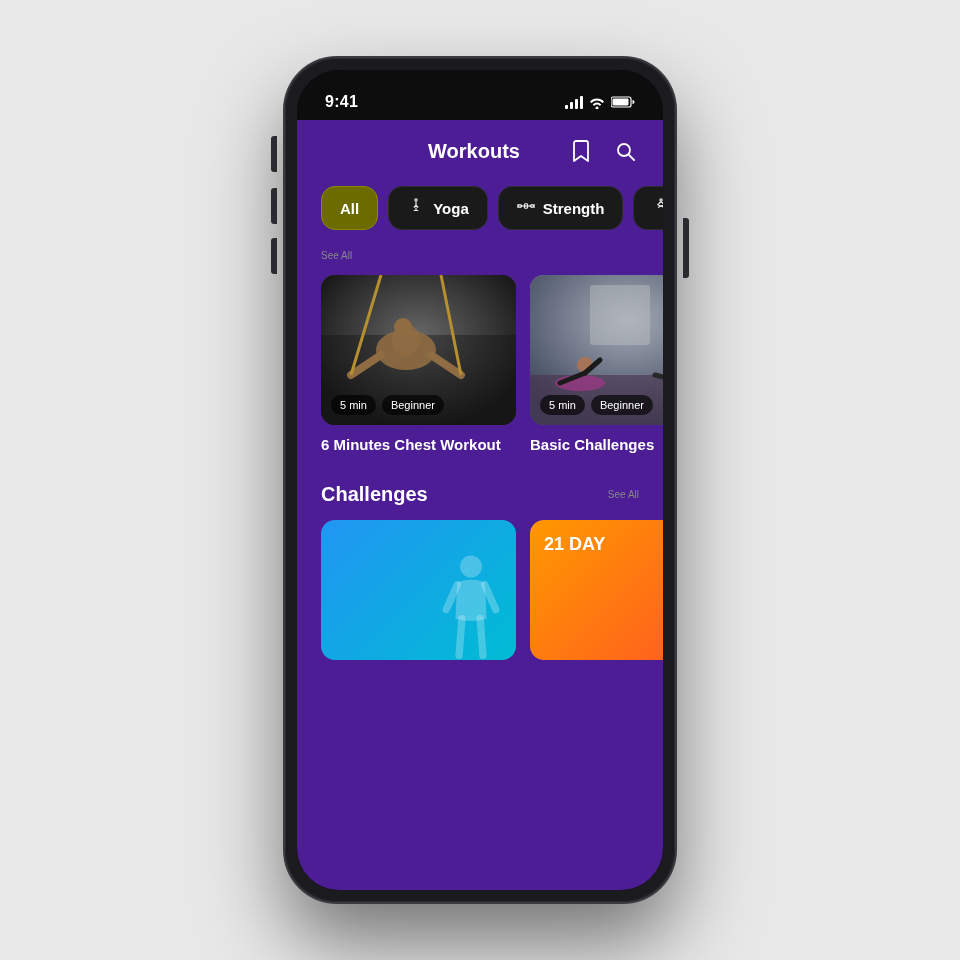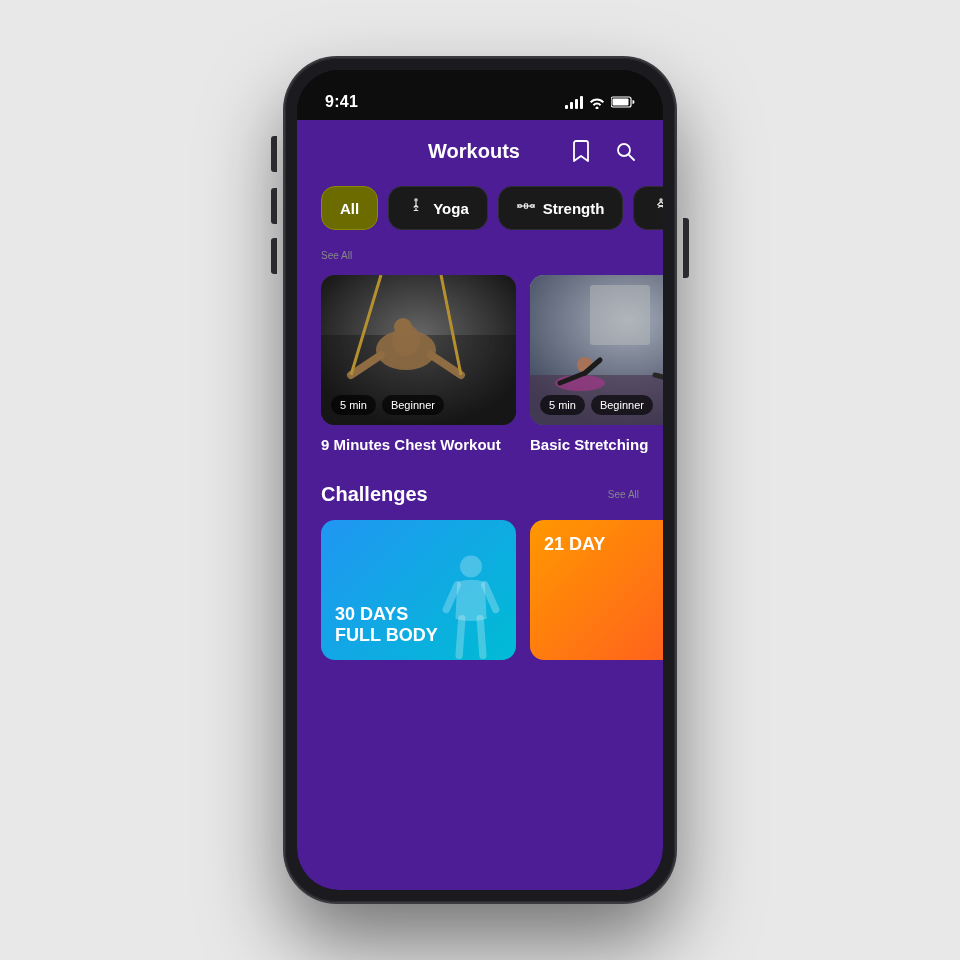--- a/index.html
+++ b/index.html
@@ -439,21 +439,21 @@
                 <line x1="30" y1="100" x2="60" y2="0" stroke="#f0c040" stroke-width="3"></line>
                 <line x1="140" y1="100" x2="120" y2="0" stroke="#f0c040" stroke-width="3"></line>
                 <rect x="0" y="0" width="195" height="150" fill="rgba(0,0,0,0.25)"></rect>
               </svg>
               <div class="card-badges">
                 <span class="badge">5 min</span>
                 <span class="badge">Beginner</span>
               </div>
             </div>
           </div>
-          <div class="card-title">9 Minutes Chest Workout</div>
+          <div class="card-title">6 Minutes Chest Workout</div>
         </div>
 
         <div class="workout-card">
           <div class="card-image-wrap">
             <div style="width:100%;height:100%;position:relative;overflow:hidden;">
               <div style="width:100%;height:100%;background:linear-gradient(160deg,#b0b8cc 0%,#7a8599 50%,#3a4055 100%);"></div>
 
               <svg style="position:absolute;top:0;left:0;width:100%;height:100%;" viewBox="0 0 195 150" preserveAspectRatio="xMidYMid slice">
                 <defs>
                   <radialGradient id="yogaBG" cx="50%" cy="30%" r="70%">
@@ -479,45 +479,41 @@
 
                 <ellipse cx="145" cy="82" rx="9" ry="5" fill="#d4a060" opacity="0.8"></ellipse>
                 <rect x="0" y="0" width="195" height="150" fill="rgba(0,0,0,0.2)"></rect>
               </svg>
               <div class="card-badges">
                 <span class="badge">5 min</span>
                 <span class="badge">Beginner</span>
               </div>
             </div>
           </div>
-          <div class="card-title">Basic Stretching</div>
+          <div class="card-title">Basic Challenges</div>
         </div>
 
       </div>
 
       <div class="section-header">
         <h2 class="section-title">Challenges</h2>
         <button class="see-all-btn">See All</button>
       </div>
 
       <div class="challenges-cards">
 
         <div class="challenge-card challenge-blue">
           <svg class="person-silhouette" viewBox="0 0 70 120" fill="none">
             <circle cx="35" cy="18" r="12" fill="rgba(255,255,255,0.3)"></circle>
             <path d="M20 35 Q35 30 50 35 L52 75 Q35 80 18 75 Z" fill="rgba(255,255,255,0.3)"></path>
             <line x1="20" y1="38" x2="8" y2="65" stroke="rgba(255,255,255,0.3)" stroke-width="8" stroke-linecap="round"></line>
             <line x1="50" y1="38" x2="62" y2="65" stroke="rgba(255,255,255,0.3)" stroke-width="8" stroke-linecap="round"></line>
             <line x1="25" y1="75" x2="22" y2="115" stroke="rgba(255,255,255,0.3)" stroke-width="8" stroke-linecap="round"></line>
             <line x1="45" y1="75" x2="48" y2="115" stroke="rgba(255,255,255,0.3)" stroke-width="8" stroke-linecap="round"></line>
           </svg>
-          <div style="position:relative;z-index:2;">
-            <div class="challenge-text">30 DAYS</div>
-            <div class="challenge-text">FULL BODY</div>
-          </div>
         </div>
 
         <div class="challenge-card challenge-orange">
           <div class="challenge-text">21 DAY</div>
         </div>
 
       </div>
 
     </div>
   </div>

